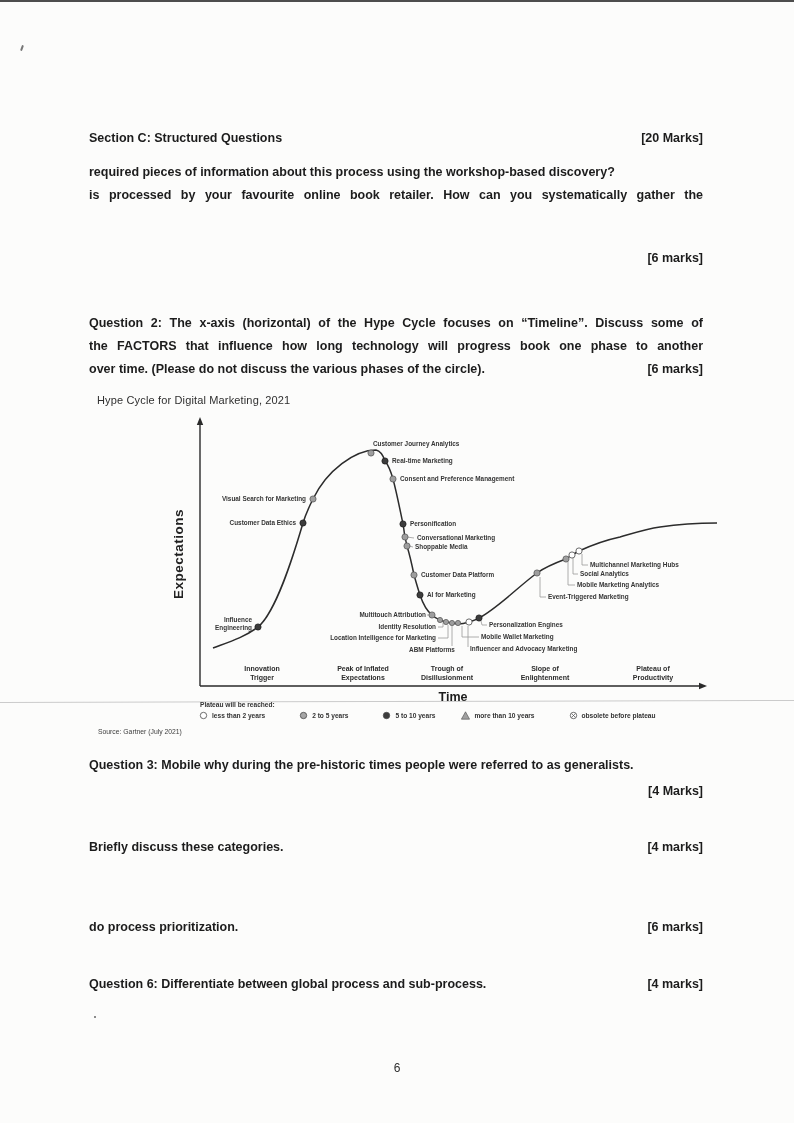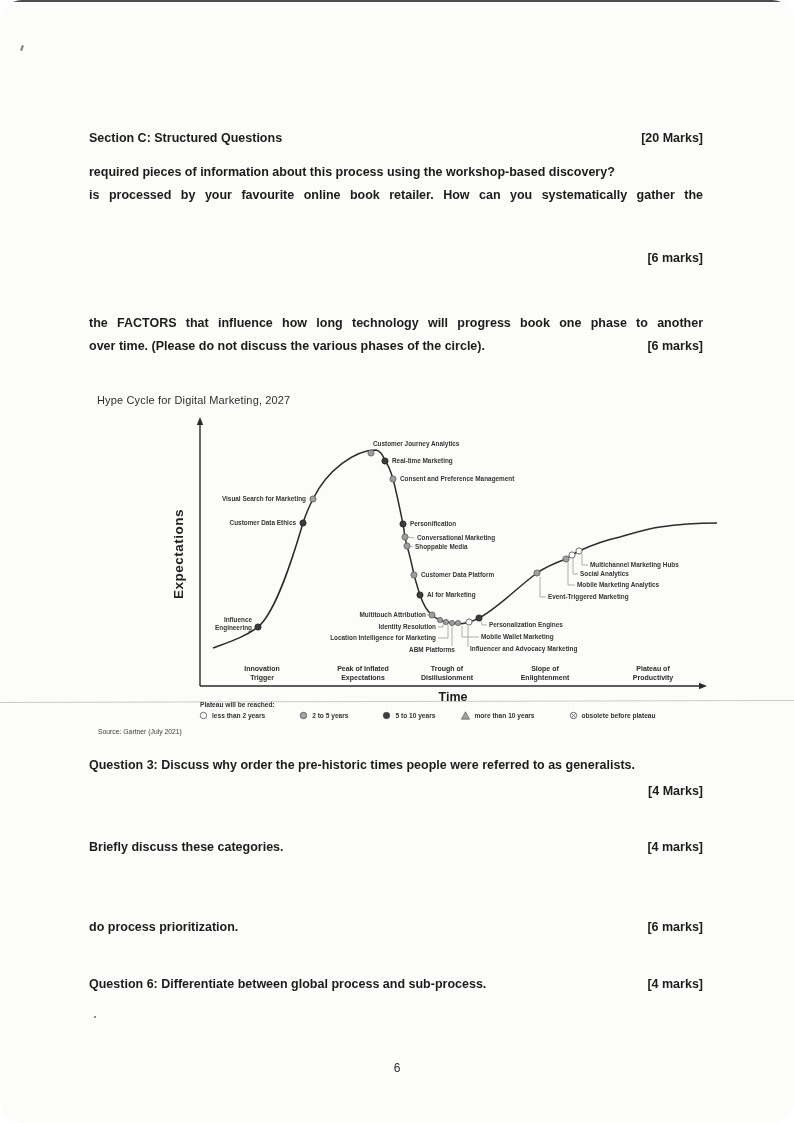--- a/index.html
+++ b/index.html
@@ -1,17 +1,17 @@
 <!DOCTYPE html>
 <html><head>
 <meta charset="utf-8">
 <style>
   html,body{margin:0;padding:0;background:#ffffff;}
   .page{position:relative;width:794px;height:1123px;background:#fcfcfb;overflow:hidden;
-        font-family:"Liberation Sans","DejaVu Sans",sans-serif;border-radius:22px;}
+        font-family:"Liberation Sans","DejaVu Sans",sans-serif;}
   .scan-top{position:absolute;top:0;left:0;width:794px;height:2px;background:#4d4d4d;}
   .tick-mark{position:absolute;left:21px;top:45px;width:2px;height:6px;background:#777;
              transform:rotate(20deg);border-radius:1px;}
   .stray{position:absolute;left:94px;top:1016px;width:2px;height:2px;background:#666;border-radius:50%;}
   .scan-hline{position:absolute;left:0;top:701px;width:794px;height:1px;background:#cbcbcb;
               transform:rotate(-0.15deg);z-index:0;}
 
   .hdr,.q,.marks-line{position:absolute;left:89px;width:614px;color:#1c1c1c;
                       font-weight:700;font-size:12.5px;}
   .hdr{top:128px;display:flex;justify-content:space-between;line-height:20px;}
@@ -62,25 +62,26 @@
     <span>[20 Marks]</span>
   </div>
 
   <div class="q qb1">
       <div class="qline">required pieces of information about this process using the workshop-based discovery?</div>
       <div class="qline just">is processed by your favourite online book retailer. How can you systematically gather the</div>
     </div>
   <div class="marks-line m1">[6 marks]</div>
 
   <div class="q qb2">
+      <div class="qline just">Question 2: The x-axis (horizontal) of the Hype Cycle focuses on “Timeline”. Discuss some of</div>
       <div class="qline just">the FACTORS that influence how long technology will progress book one phase to another</div>
       <div class="qline"><span class="q-marks">[6 marks]</span>over time. (Please do not discuss the various phases of the circle).</div>
     </div>
 
-  <div class="chart-title">Hype Cycle for Digital Marketing, 2027</div>
+  <div class="chart-title">Hype Cycle for Digital Marketing, 2021</div>
   <svg id="chart-svg" width="648" height="292" viewBox="85 412 648 292">
       <line x1="200" y1="686" x2="200" y2="423" class="axis"></line>
       <polygon points="200,417 196.8,425 203.2,425" class="axfill"></polygon>
       <line x1="200" y1="686" x2="700" y2="686" class="axis"></line>
       <polygon points="707,686 699,682.8 699,689.2" class="axfill"></polygon>
       <path d="M 213 648 C 229 642, 245 637, 258 627 C 276 612, 293 557, 303 523 C 306 513, 309 507, 313 499 C 327 470, 355 450, 376 450 C 381 451, 383 455, 385 461 C 389 466, 391 472, 393 479 C 397 494, 400 510, 403 524 C 404 528, 404 533, 405 537 C 406 540, 406 543, 407 546 C 410 556, 412 565, 414 575 C 416 582, 418 589, 420 595 C 423 604, 427 611, 432 615 C 435 618, 438 619, 440 620 C 445 622, 450 623, 458 624 C 462 624, 466 623, 469 622 C 472 621, 476 620, 479 618 C 498 608, 519 586, 537 573 C 547 566, 558 562, 566 559 C 568 558, 570 556, 572 555 C 574 554, 577 552, 579 551 C 592 545, 606 540, 620 537 C 634 533, 646 529, 660 527 C 680 524, 700 523, 717 523" class="curve"></path>
       <circle cx="258" cy="627" r="3.1" class="dot-dark"></circle>
       <text x="252" y="622" text-anchor="end" class="nlabel"><tspan x="252" dy="0">Influence</tspan><tspan x="252" dy="8">Engineering</tspan></text>
       <circle cx="303" cy="523" r="3.1" class="dot-dark"></circle>
       <text x="296" y="525" text-anchor="end" class="nlabel"><tspan x="296" dy="0">Customer Data Ethics</tspan></text>
@@ -176,21 +177,21 @@
           <circle cx="4.5" cy="4.5" r="3.2" fill="#ffffff" stroke="#4a4a4a" stroke-width="0.8"></circle>
           <line x1="2.7" y1="2.7" x2="6.3" y2="6.3" stroke="#4a4a4a" stroke-width="0.7"></line>
           <line x1="6.3" y1="2.7" x2="2.7" y2="6.3" stroke="#4a4a4a" stroke-width="0.7"></line>
         </svg>
         <span>obsolete before plateau</span>
       </span>
     </div>
   <div class="chart-source">Source: Gartner (July 2021)</div>
 
   <div class="q qb3">
-      <div class="qline">Question 3: Discuss why order the pre-historic times people were referred to as generalists.</div>
+      <div class="qline">Question 3: Mobile why during the pre-historic times people were referred to as generalists.</div>
     </div>
   <div class="marks-line m3">[4 Marks]</div>
 
   <div class="q qb4">
       <div class="qline"><span class="q-marks">[4 marks]</span>Briefly discuss these categories.</div>
     </div>
   <div class="q qb5">
       <div class="qline"><span class="q-marks">[6 marks]</span>do process prioritization.</div>
     </div>
   <div class="q qb6">

